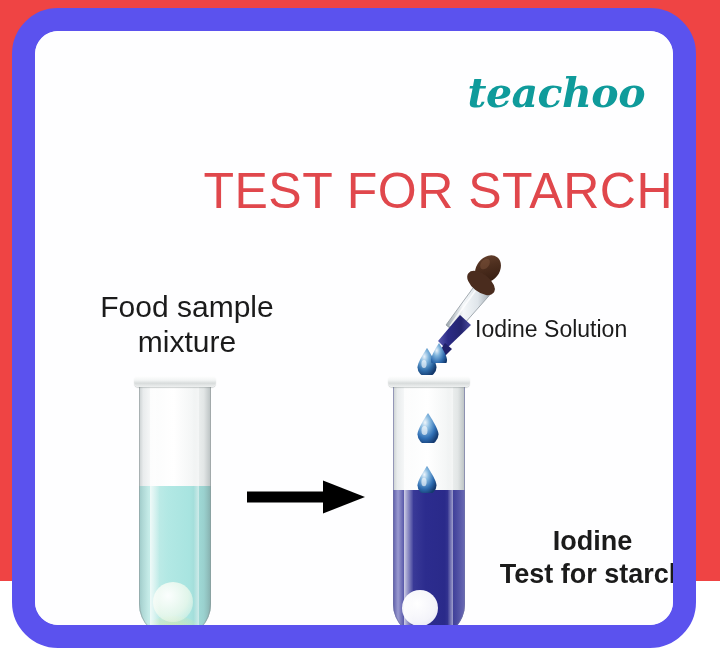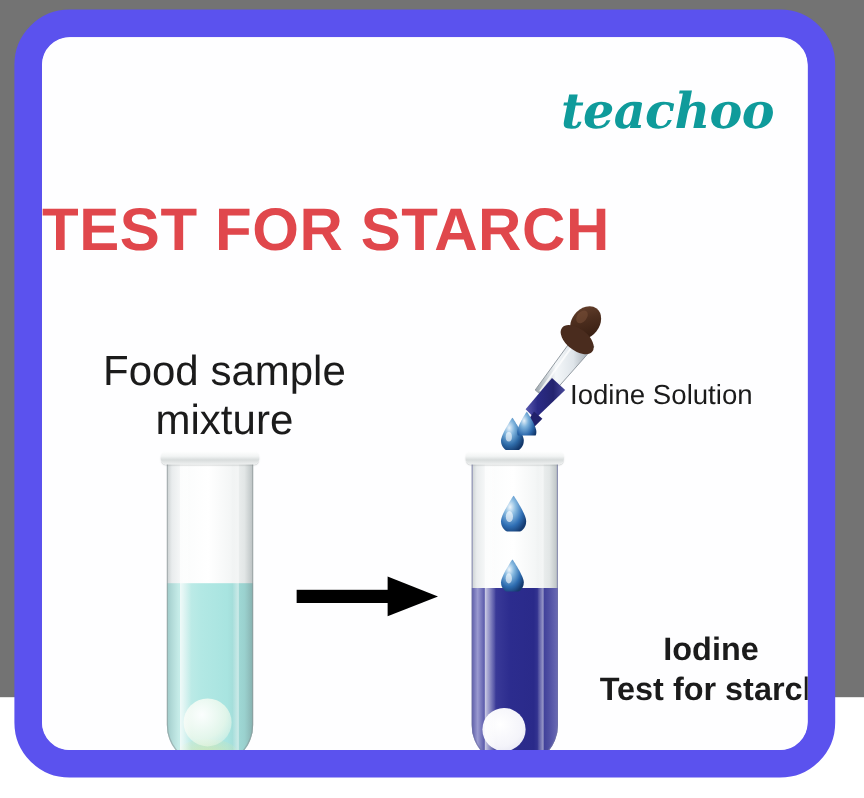--- a/index.html
+++ b/index.html
@@ -11,21 +11,21 @@
     width: 720px;
     height: 665px;
     font-family: "Liberation Sans", sans-serif;
     overflow: hidden;
   }
 
   #figure-root {
     position: relative;
     width: 720px;
     height: 581px;
-    background: #737373;
+    background: #ef4444;
   }
 
   
   .frame {
     position: absolute;
     left: 12px;
     top: 8px;
     width: 684px;
     height: 640px;
     box-sizing: border-box;
@@ -58,42 +58,42 @@
     color: #0f9b9b;
     line-height: 1;
   }
 
   
   .title {
     position: absolute;
     left: 0;
     right: 0;
     top: 135px;
-    text-align: left;
+    text-align: right;
     font-family: "Liberation Sans", sans-serif;
-    font-weight: bold;
+    font-weight: normal;
     font-size: 50px;
     letter-spacing: 0.5px;
     color: #e0474c;
     line-height: 1;
   }
 
   
   .label {
     position: absolute;
     color: #1b1b1b;
     line-height: 1.18;
     white-space: pre-line;
   }
   .label-food {
     left: 32px;
     top: 258px;
     width: 240px;
     text-align: center;
-    font-size: 35px;
+    font-size: 30px;
   }
   .label-iodine-solution {
     left: 440px;
     top: 285px;
     font-size: 23px;
     white-space: nowrap;
   }
   .label-result {
     left: 425px;
     top: 494px;

